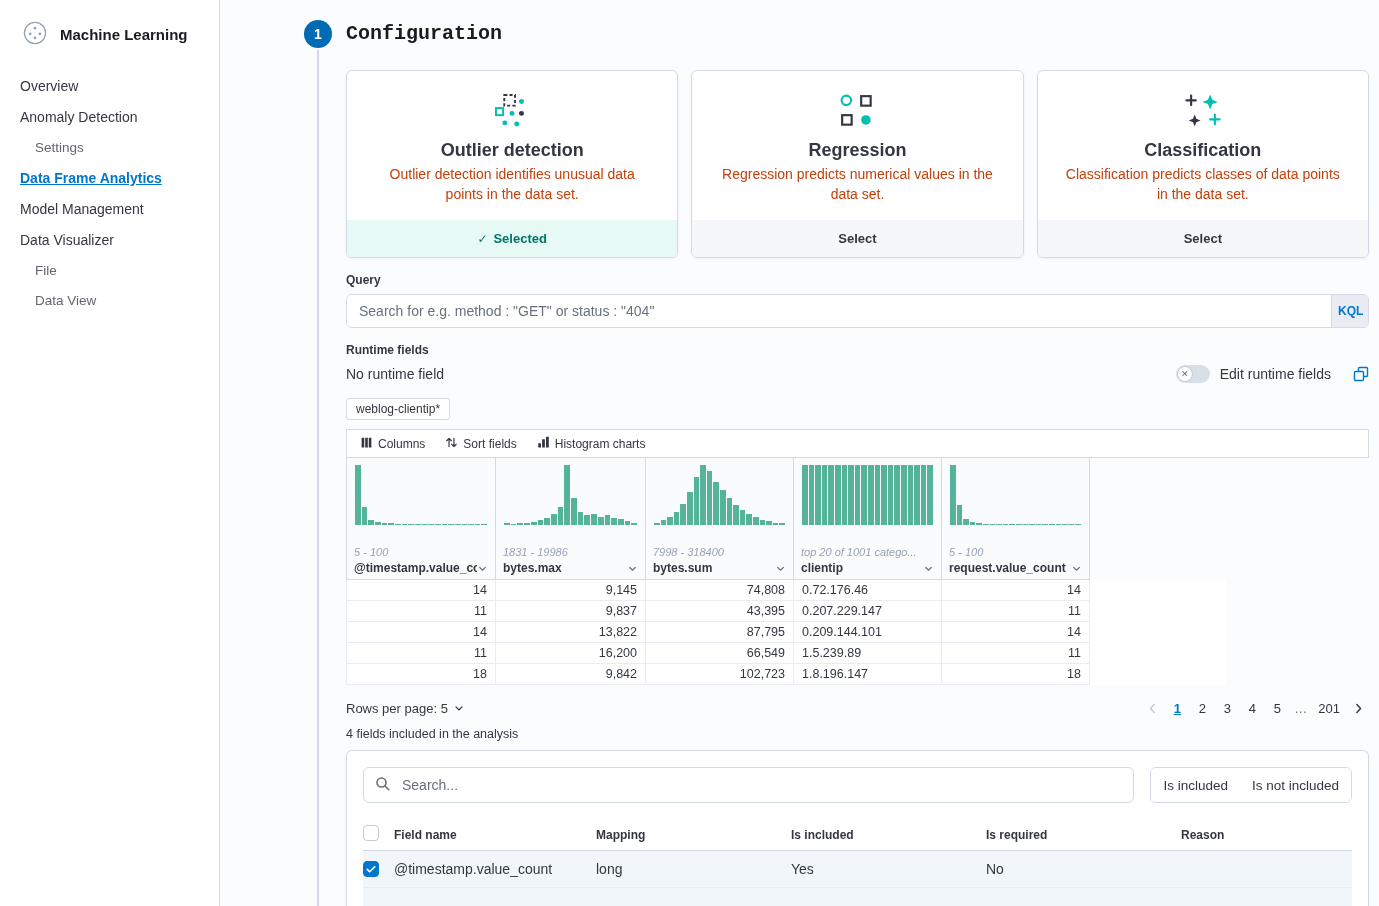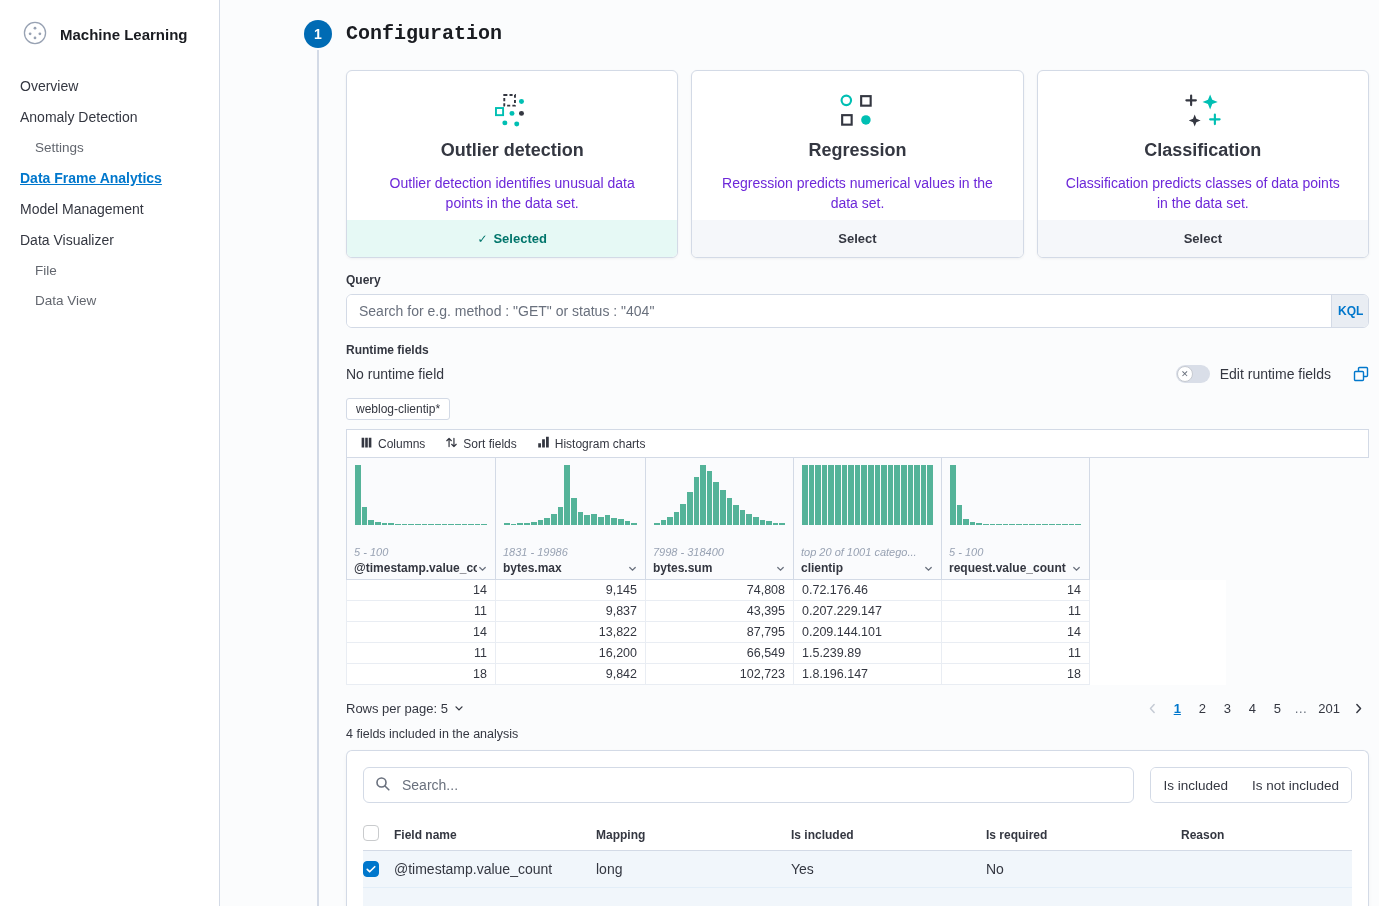--- a/index.html
+++ b/index.html
@@ -30,21 +30,21 @@
   .page-title { margin: 0; padding-top: 22px; font-size: 20px; line-height: 24px; font-weight: 700; color: #1a1c21; font-family: Liberation Mono, monospace; }
 
   
   .cards { display: flex; gap: 13px; margin-top: 24px; }
   .card { flex: 1; height: 188px; background: #fff; border: 1px solid #D3DAE6; border-radius: 6px;
     display: flex; flex-direction: column; overflow: hidden; cursor: pointer;
     box-shadow: 0 1px 3px rgba(0,0,0,0.05); }
   .card-body { flex: 1; padding: 14px 22px 0; text-align: center; }
   .card-icon { height: 40px; margin-top: 6px; display: flex; justify-content: center; align-items: center; }
   .card-title { font-size: 18px; font-weight: 700; color: #343741; margin-top: 9px; }
-  .card-desc { font-size: 14px; color: #6d28d9; margin-top: 13px; line-height: 1.4; }
+  .card-desc { font-size: 14px; color: #c2410c; margin-top: 4px; line-height: 1.4; }
   .card-footer { height: 37px; background: #F5F7FA; display: flex; align-items: center; justify-content: center;
     font-size: 13px; font-weight: 600; color: #343741; gap: 6px; cursor: pointer; }
   .card-footer.sel { background: #E6F9F5; color: #00756B; }
   .check-glyph { font-size: 12px; }
 
   
   .section-label { font-size: 12px; font-weight: 700; color: #343741; }
   .query-label { margin-top: 15px; }
   .query-bar { display: flex; margin-top: 7px; height: 34px; border: 1px solid #D3DAE6; border-radius: 6px; background: #fff; overflow: hidden; }
   .query-input { flex: 1; border: none; outline: none; padding: 0 12px; font-size: 14px; color: #c2410c;

